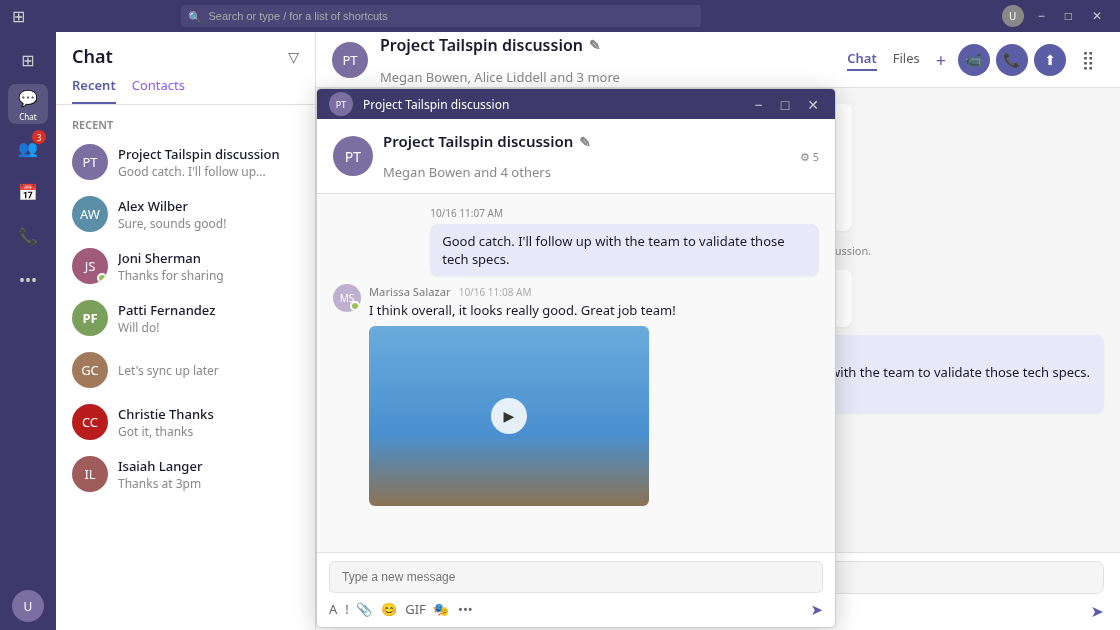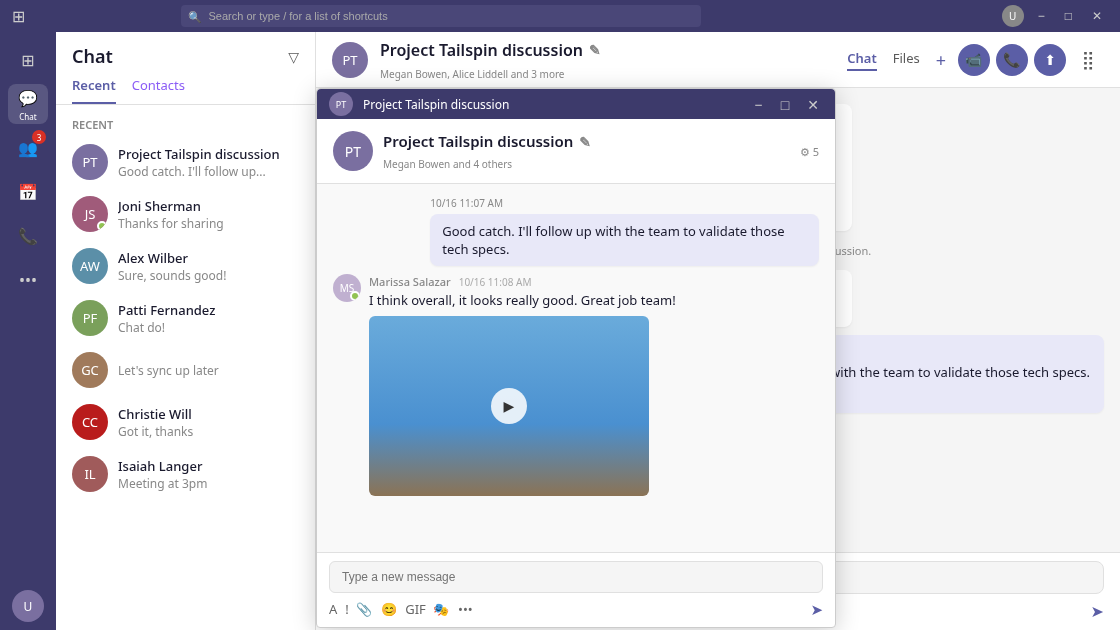--- a/index.html
+++ b/index.html
@@ -268,21 +268,21 @@
     .popup-input-box { background: #f5f5f5; border: 1px solid #e0e0e0; border-radius: 6px; padding: 8px 12px; display: flex; align-items: center; gap: 8px; }
     .popup-input-box input { flex: 1; border: none; background: transparent; outline: none; font-size: 12px; color: #1a1a2e; }
     .popup-toolbar { display: flex; gap: 8px; align-items: center; padding: 6px 0 0; }
     .popup-toolbar-icon { color: #666; font-size: 13px; cursor: pointer; }
     .popup-send { margin-left: auto; color: #5b5ea6; font-size: 15px; cursor: pointer; }
     .popup-dog-scene {
       width: 100%; height: 100%;
       background: linear-gradient(180deg, #6aabdb 0%, #4a90d0 60%, #8b7355 100%);
     }
 
-    .group-participants { font-size: 10px; color: #888; margin-top: 6px; }
+    .group-participants { font-size: 13px; color: #888; margin-top: 12px; }
     .msg-check { font-size: 10px; color: #5b5ea6; }
   </style>
 </head>
 <body>
 
 <div class="titlebar">
   <span style="color:#ccc;font-size:16px;">⊞</span>
   <div class="titlebar-search">
     <span class="titlebar-search-icon">🔍</span>
     <input type="text" placeholder="Search or type / for a list of shortcuts" style="">
@@ -334,58 +334,58 @@
     <div class="sidebar-list">
       <div class="sidebar-section">Recent</div>
       <div class="sidebar-item">
         <div class="sidebar-item-avatar" style="background:#7a6fa0;">PT</div>
         <div class="sidebar-item-info">
           <div class="sidebar-item-name">Project Tailspin discussion</div>
           <div class="sidebar-item-preview">Good catch. I'll follow up...</div>
         </div>
       </div>
       <div class="sidebar-item">
+        <div class="sidebar-item-avatar" style="background:#5b8fa8;">AW</div>
+        <div class="sidebar-item-info">
+          <div class="sidebar-item-name">Alex Wilber</div>
+          <div class="sidebar-item-preview">Sure, sounds good!</div>
+        </div>
+      </div>
+      <div class="sidebar-item">
         <div class="sidebar-item-avatar" style="background:#a05b7a;">JS<div class="online-dot"></div></div>
         <div class="sidebar-item-info">
           <div class="sidebar-item-name">Joni Sherman</div>
           <div class="sidebar-item-preview">Thanks for sharing</div>
         </div>
       </div>
       <div class="sidebar-item">
-        <div class="sidebar-item-avatar" style="background:#5b8fa8;">AW</div>
-        <div class="sidebar-item-info">
-          <div class="sidebar-item-name">Alex Wilber</div>
-          <div class="sidebar-item-preview">Sure, sounds good!</div>
-        </div>
-      </div>
-      <div class="sidebar-item">
-        <div class="sidebar-item-avatar" style="background:#7aa05b;">PF</div>
+        <div class="sidebar-item-avatar" style="background:#7aa05b;font-weight:bold;">PF</div>
         <div class="sidebar-item-info">
           <div class="sidebar-item-name">Patti Fernandez</div>
-          <div class="sidebar-item-preview">Chat do!</div>
+          <div class="sidebar-item-preview">Will do!</div>
         </div>
       </div>
       <div class="sidebar-item">
         <div class="sidebar-item-avatar" style="background:#a07a5b;">GC</div>
         <div class="sidebar-item-info">
           <div class="sidebar-item-preview">Let's sync up later</div>
         </div>
       </div>
       <div class="sidebar-item">
         <div class="sidebar-item-avatar" style="background:#b91c1c;">CC</div>
         <div class="sidebar-item-info">
-          <div class="sidebar-item-name">Christie Will</div>
+          <div class="sidebar-item-name">Christie Thanks</div>
           <div class="sidebar-item-preview">Got it, thanks</div>
         </div>
       </div>
       <div class="sidebar-item">
         <div class="sidebar-item-avatar" style="background:#a05b5b;">IL</div>
         <div class="sidebar-item-info">
           <div class="sidebar-item-name">Isaiah Langer</div>
-          <div class="sidebar-item-preview">Meeting at 3pm</div>
+          <div class="sidebar-item-preview">Thanks at 3pm</div>
         </div>
       </div>
     </div>
   </div>
 
   <div class="main-area">
 
     <div class="chat-header">
       <div class="chat-header-avatar">PT</div>
       <div class="chat-header-info">

